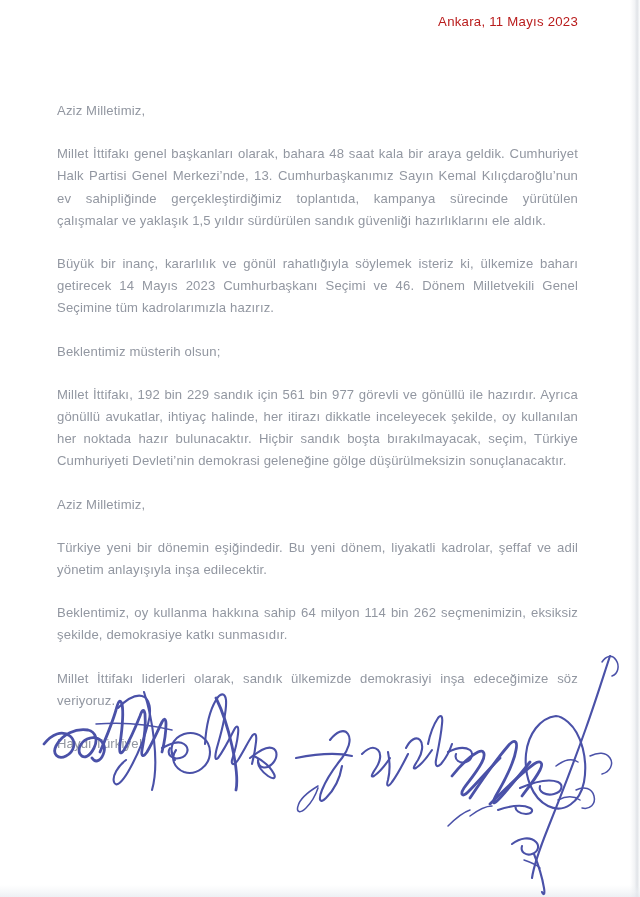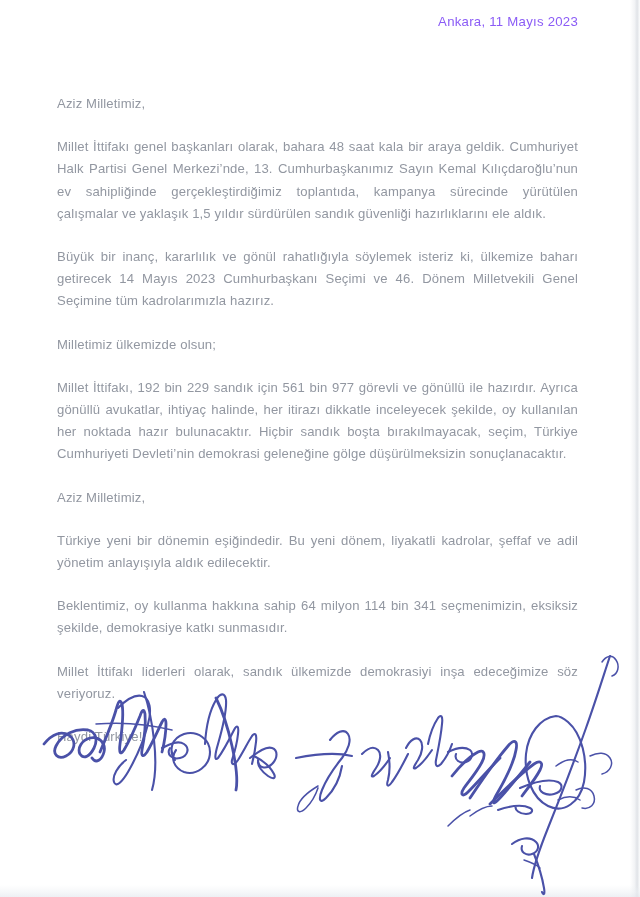--- a/index.html
+++ b/index.html
@@ -40,33 +40,33 @@
     background: linear-gradient(to bottom, rgba(255,255,255,0) 0%, rgba(236,239,243,0.5) 60%, rgba(226,230,236,0.6) 100%);
     pointer-events: none;
   }
 
   .doc-date {
     position: absolute;
     top: 14px;
     right: 62px;
     font-size: 13.2px;
     letter-spacing: 0.25px;
-    color: #8b5cf6;
+    color: #b91c1c;
     white-space: nowrap;
   }
 
   .body-block {
     position: absolute;
     left: 57px;
     top: 88px;
     width: 521px;
   }
 
   .para {
-    margin: 5px 0 21px 0;
+    margin: 12px 0 21px 0;
     font-size: 13.1px;
     line-height: 22.2px;
     letter-spacing: 0.15px;
     color: #9297a1;
     text-align: justify;
     text-justify: inter-word;
   }
   .para.salutation,
   .para.short {
     text-align: left;
@@ -106,25 +106,25 @@
 
   <div class="page-edge-right"></div>
   <div class="page-edge-bottom"></div>
 
   <div class="doc-date">Ankara, 11 Mayıs 2023</div>
 
   <div class="body-block">
     <p class="para salutation">Aziz Milletimiz,</p>
     <p class="para">Millet İttifakı genel başkanları olarak, bahara 48 saat kala bir araya geldik. Cumhuriyet Halk Partisi Genel Merkezi’nde, 13. Cumhurbaşkanımız Sayın Kemal Kılıçdaroğlu’nun ev sahipliğinde gerçekleştirdiğimiz toplantıda, kampanya sürecinde yürütülen çalışmalar ve yaklaşık 1,5 yıldır sürdürülen sandık güvenliği hazırlıklarını ele aldık.</p>
     <p class="para">Büyük bir inanç, kararlılık ve gönül rahatlığıyla söylemek isteriz ki, ülkemize baharı getirecek 14 Mayıs 2023 Cumhurbaşkanı Seçimi ve 46. Dönem Milletvekili Genel Seçimine tüm kadrolarımızla hazırız.</p>
-    <p class="para short">Milletimiz ülkemizde olsun;</p>
+    <p class="para short">Beklentimiz müsterih olsun;</p>
     <p class="para">Millet İttifakı, 192 bin 229 sandık için 561 bin 977 görevli ve gönüllü ile hazırdır. Ayrıca gönüllü avukatlar, ihtiyaç halinde, her itirazı dikkatle inceleyecek şekilde, oy kullanılan her noktada hazır bulunacaktır. Hiçbir sandık boşta bırakılmayacak, seçim, Türkiye Cumhuriyeti Devleti’nin demokrasi geleneğine gölge düşürülmeksizin sonuçlanacaktır.</p>
     <p class="para salutation">Aziz Milletimiz,</p>
-    <p class="para">Türkiye yeni bir dönemin eşiğindedir. Bu yeni dönem, liyakatli kadrolar, şeffaf ve adil yönetim anlayışıyla aldık edilecektir.</p>
-    <p class="para">Beklentimiz, oy kullanma hakkına sahip 64 milyon 114 bin 341 seçmenimizin, eksiksiz şekilde, demokrasiye katkı sunmasıdır.</p>
+    <p class="para">Türkiye yeni bir dönemin eşiğindedir. Bu yeni dönem, liyakatli kadrolar, şeffaf ve adil yönetim anlayışıyla inşa edilecektir.</p>
+    <p class="para">Beklentimiz, oy kullanma hakkına sahip 64 milyon 114 bin 262 seçmenimizin, eksiksiz şekilde, demokrasiye katkı sunmasıdır.</p>
     <p class="para">Millet İttifakı liderleri olarak, sandık ülkemizde demokrasiyi inşa edeceğimize söz veriyoruz.</p>
     <p class="para closing">Haydi Türkiye!</p>
   </div>
 
   <div class="signatures">
     <svg viewBox="0 0 640 249" xmlns="http://www.w3.org/2000/svg" aria-hidden="true">
 
       <g>
         <path class="sig-stroke sig-bold" d="M44 96 C52 86, 62 82, 70 88 C77 94, 74 104, 66 108 C58 112, 52 106, 56 98
                  C62 86, 76 80, 88 82 C96 84, 98 92, 94 100 C90 108, 84 112, 80 106

